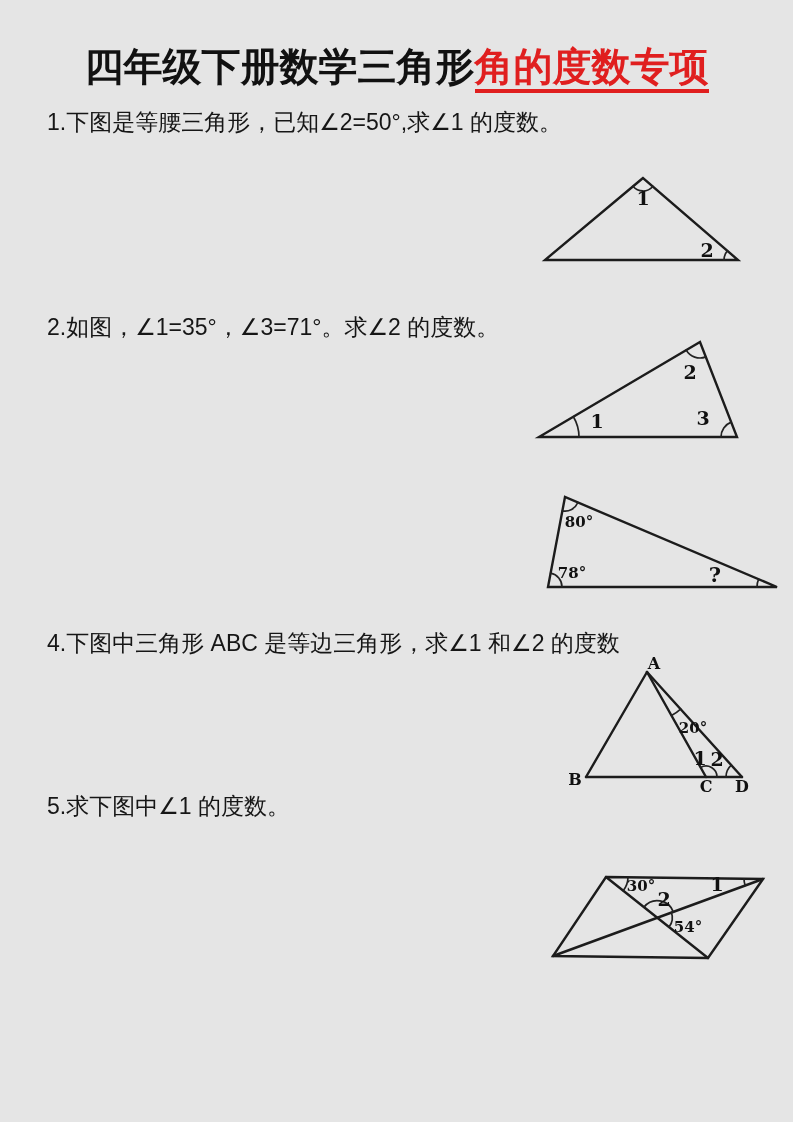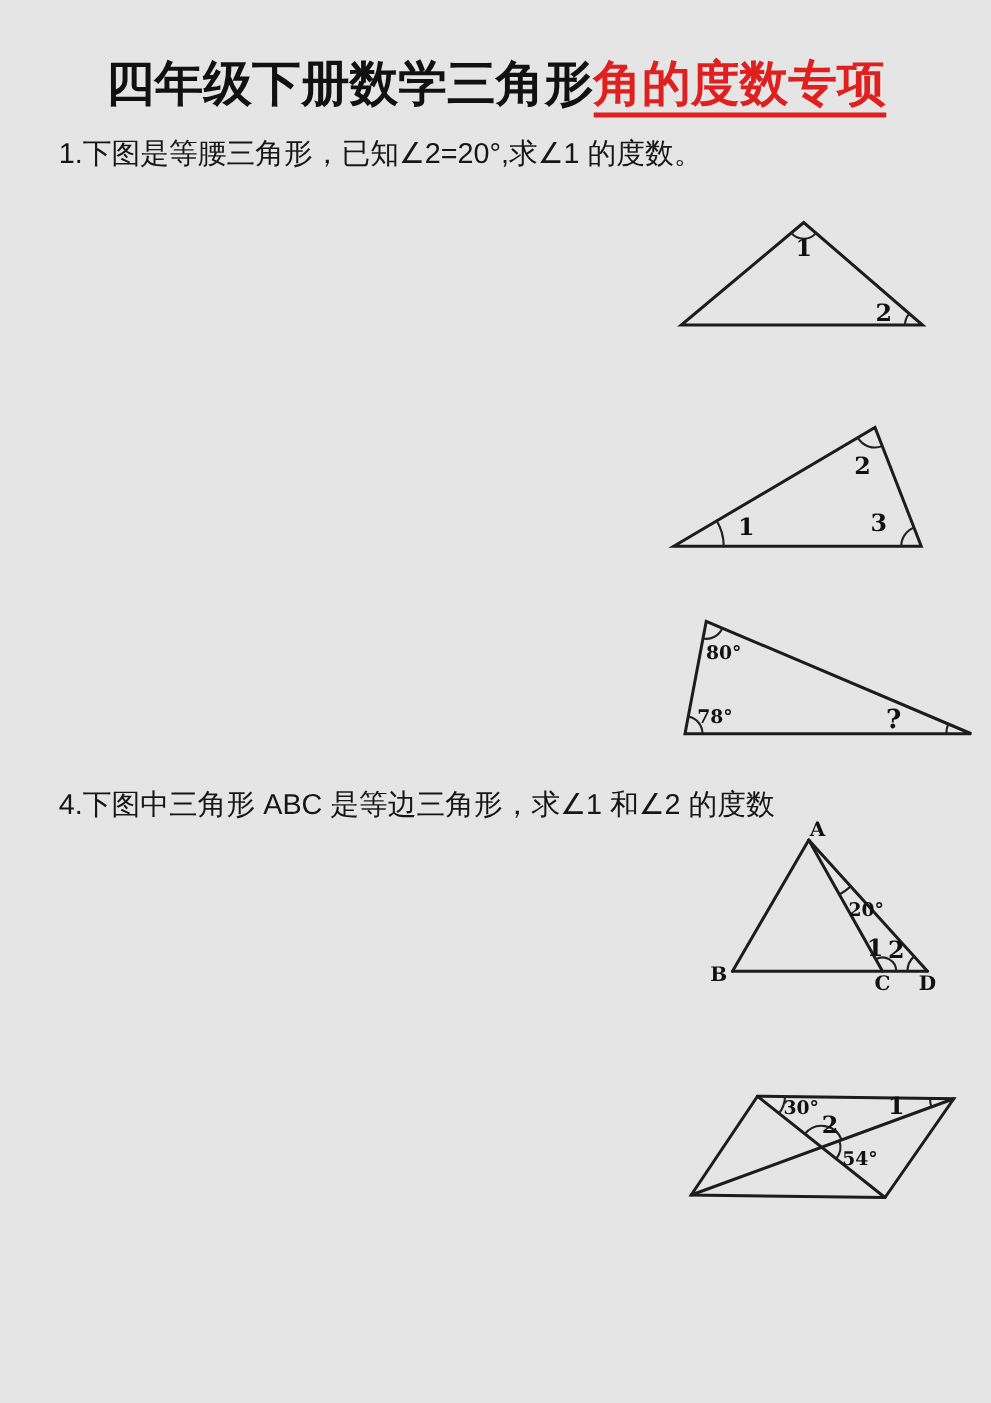--- a/index.html
+++ b/index.html
@@ -63,22 +63,24 @@
   .lab-vtx { font-size: 16px; }
   .lab-q   { font-size: 21px; }
 </style>
 </head>
 <body>
 
 <div class="page">
 
   <h1 class="title"><span class="title-black">四年级下册数学三角形</span><span class="title-red" style="color: rgb(224, 31, 31); border-bottom-color: rgb(224, 31, 31);">角的度数专项</span></h1>
 
-  <div class="question" style="top:107px;">1.下图是等腰三角形，已知∠2=20°,求∠1 的度数。</div>
+  <div class="question" style="top:107px;">1.下图是等腰三角形，已知∠2=50°,求∠1 的度数。</div>
+  <div class="question" style="top:312px;">2.如图，∠1=35°，∠3=71°。求∠2 的度数。</div>
   <div class="question" style="top:628px;text-align:right;">4.下图中三角形 ABC 是等边三角形，求∠1 和∠2 的度数</div>
+  <div class="question" style="top:791px;">5.求下图中∠1 的度数。</div>
 
   <svg class="fig" style="left:505px; top:155px;" width="288" height="122" viewBox="0 0 288 122">
     <polygon class="shape" points="138,23 40,105 233,105"></polygon>
     <path class="arc" d="M128 31.3 A13 13 0 0 0 147.8 31.5"></path>
     <path class="arc" d="M222.4 95.9 A14 14 0 0 0 219 105"></path>
     <text class="fig-label lab-num" x="138" y="50">1</text>
     <text class="fig-label lab-num" x="202" y="102">2</text>
   </svg>
 
   <svg class="fig" style="left:505px; top:335px;" width="288" height="118" viewBox="0 0 288 118">

